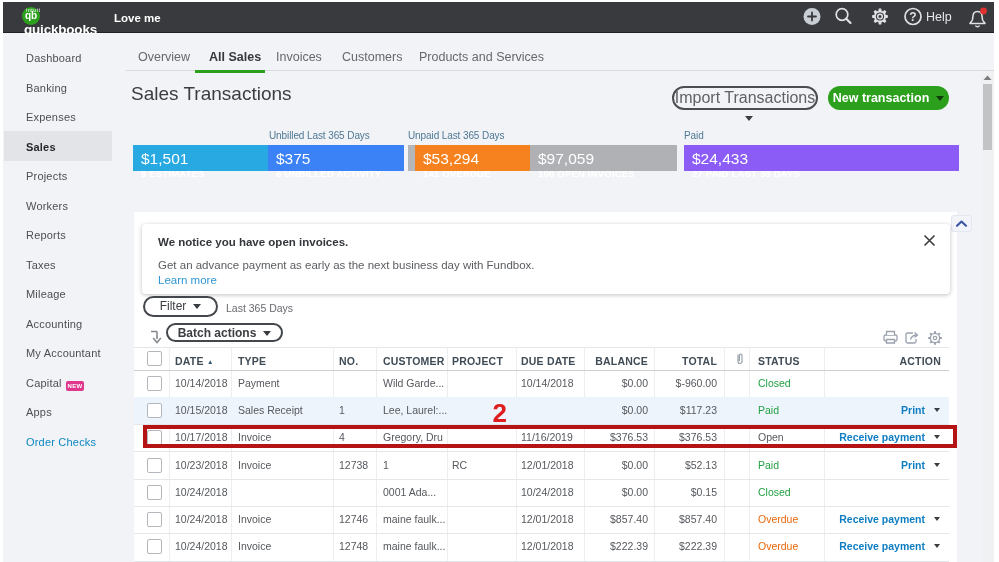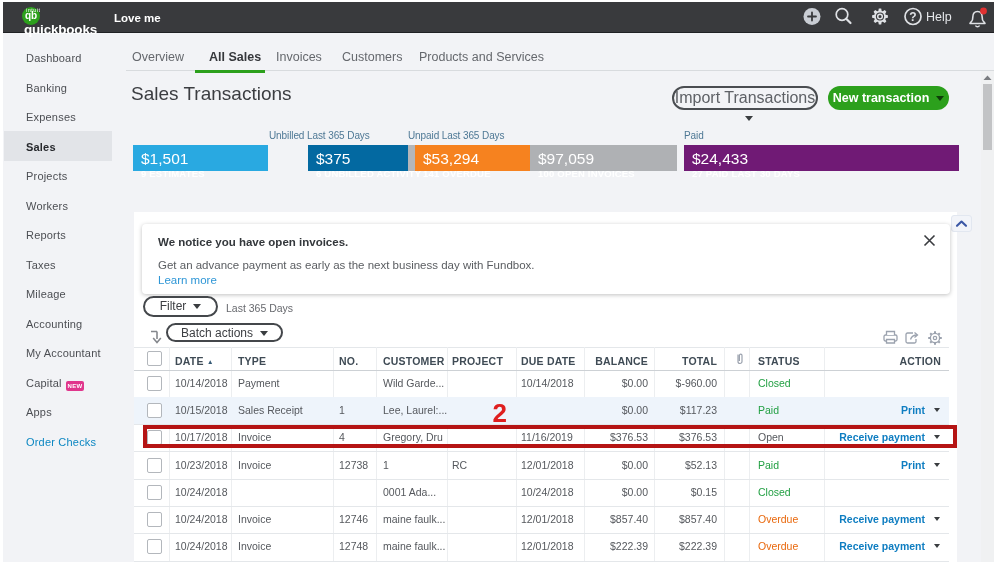--- a/index.html
+++ b/index.html
@@ -22,21 +22,21 @@
 .btn2{left:828px;top:86px;width:121px;height:24px;border-radius:12px;background:#2CA01C;color:#fff;font-size:12.5px;font-weight:bold;text-align:center;line-height:24px;}
 .mblabel{top:129px;font-size:10px;letter-spacing:-0.1px;color:#4E7895;height:14px;line-height:14px;}
 .seg{top:145px;height:26px;color:#fff;}
 .seg .amt{position:absolute;left:8px;top:5px;font-size:15.5px;}
 .seg .sub{position:absolute;left:8px;top:23px;font-size:9.5px;font-weight:bold;letter-spacing:.2px;}
 .panel{left:134px;top:212px;width:823px;height:350px;background:#fff;}
 .notice{left:142px;top:224px;width:808px;height:70px;background:#fff;border-radius:4px;box-shadow:0 1px 4px rgba(0,0,0,0.25);}
 .chevbox{left:951px;top:215px;width:19px;height:15px;background:#F2F4F9;border:1px solid #E2E7F0;border-radius:3px;}
 .pill{border:2px solid #44474B;border-radius:12px;background:#fff;color:#3C3E42;}
 .filterpill{left:143px;top:296px;width:71px;height:17px;font-size:12px;text-align:center;line-height:17px;}
-.batchpill{left:166px;top:323px;width:113px;height:15px;font-size:12px;font-weight:normal;text-align:center;line-height:16px;}
+.batchpill{left:166px;top:323px;width:113px;height:15px;font-size:12px;font-weight:bold;text-align:center;line-height:16px;}
 .l365{left:226px;top:302px;font-size:10.5px;color:#67696E;}
 .caret{display:inline-block;width:0;height:0;border-left:4px solid transparent;border-right:4px solid transparent;border-top:5px solid #3A3D40;vertical-align:middle;margin-left:7px;margin-bottom:1px;}
 .tbl{left:134px;top:347px;width:815px;height:215px;background:#fff;border-top:1px solid #E4E7EA;}
 .vl{top:347px;width:1px;height:215px;background:#ECEEF0;}
 .hrow{left:134px;top:347px;width:815px;height:22.5px;border-bottom:1px solid #CDD1D5;font-size:10.5px;font-weight:bold;color:#3F4B55;}
 .hrow span{position:absolute;line-height:28px;letter-spacing:.2px;text-align:center;}
 .row{left:134px;width:815px;height:27.3px;border-bottom:1px solid #E4E7EA;font-size:10.5px;color:#55585D;}
 .row span{position:absolute;line-height:27px;}
 .cb{position:absolute;left:13px;top:6px;width:13px;height:13px;border:1px solid #B3B7BC;border-radius:2px;background:#fff;}
 .cDATE{left:41px;}.cTYPE{left:104px;}.cNO{left:205px;}.cCUST{left:249px;}.cPROJ{left:318px;}.cDUE{left:387px;}
@@ -89,49 +89,49 @@
 <div class="a navitem" style="top:250.5px;">Taxes</div>
 <div class="a navitem" style="top:280px;">Mileage</div>
 <div class="a navitem" style="top:309.5px;">Accounting</div>
 <div class="a navitem" style="top:339px;">My Accountant</div>
 <div class="a navitem" style="top:368.5px;">Capital</div>
 <div class="a newbadge">NEW</div>
 <div class="a navitem" style="top:398px;">Apps</div>
 <div class="a navitem" style="top:427.5px;color:#0C87C2;">Order Checks</div>
 <div class="a tabline"></div>
 <div class="a tabgreen"></div>
-<div class="a tab" style="left:132px;text-align:right;">Overview</div>
+<div class="a tab" style="left:138px;text-align:right;">Overview</div>
 <div class="a tab" style="left:209px;font-weight:bold;color:#36383C;">All Sales</div>
 <div class="a tab" style="left:276px;">Invoices</div>
 <div class="a tab" style="left:342px;">Customers</div>
 <div class="a tab" style="left:419px;">Products and Services</div>
 <div class="a h1">Sales Transactions</div>
 <div class="a btn1">Import Transactions<span class="caret"></span></div>
 <div class="a btn2">New transaction<span class="caret" style="border-top-color:#0E3D09;"></span></div>
 <div class="a mblabel" style="left:269px;">Unbilled Last 365 Days</div>
 <div class="a mblabel" style="left:408px;">Unpaid Last 365 Days</div>
 <div class="a mblabel" style="left:684px;">Paid</div>
 <div class="a seg" style="left:133px;width:135px;background:#29A9E1;">
     <span class="amt">$1,501</span>
     <span class="sub">9 ESTIMATES</span>
   </div>
-<div class="a seg" style="left:268px;width:136px;background:#0369a1;margin-left:40px;">
+<div class="a seg" style="left:268px;width:136px;background:#3b82f6;">
     <span class="amt">$375</span>
     <span class="sub">6 UNBILLED ACTIVITY</span>
   </div>
 <div class="a seg" style="left:408px;width:7px;background:#B4B6B9;"></div>
 <div class="a seg" style="left:415px;width:115px;background:#F6821F;">
     <span class="amt">$53,294</span>
     <span class="sub">141 OVERDUE</span>
   </div>
 <div class="a seg" style="left:530px;width:147px;background:#AFB1B4;">
     <span class="amt">$97,059</span>
     <span class="sub">100 OPEN INVOICES</span>
   </div>
-<div class="a seg" style="left:684px;width:275px;background:#701a75;">
+<div class="a seg" style="left:684px;width:275px;background:#8b5cf6;">
     <span class="amt">$24,433</span>
     <span class="sub">27 PAID LAST 30 DAYS</span>
   </div>
 <div class="a panel"></div>
 <div class="a chevbox"><svg width="19" height="15">
       <path d="M5 9.8l4.5-4.3 4.5 4.3" fill="none" stroke="#3A57A5" stroke-width="2.1" stroke-linecap="round" stroke-linejoin="round"></path>
     </svg></div>
 <div class="a notice"></div>
 <div class="a" style="left:158px;top:236px;font-size:11.5px;font-weight:bold;color:#33373B;">We notice you have open invoices.</div>
 <div class="a" style="left:158px;top:259px;font-size:11.5px;color:#5A5D61;">Get an advance payment as early as the next business day with Fundbox.</div>

